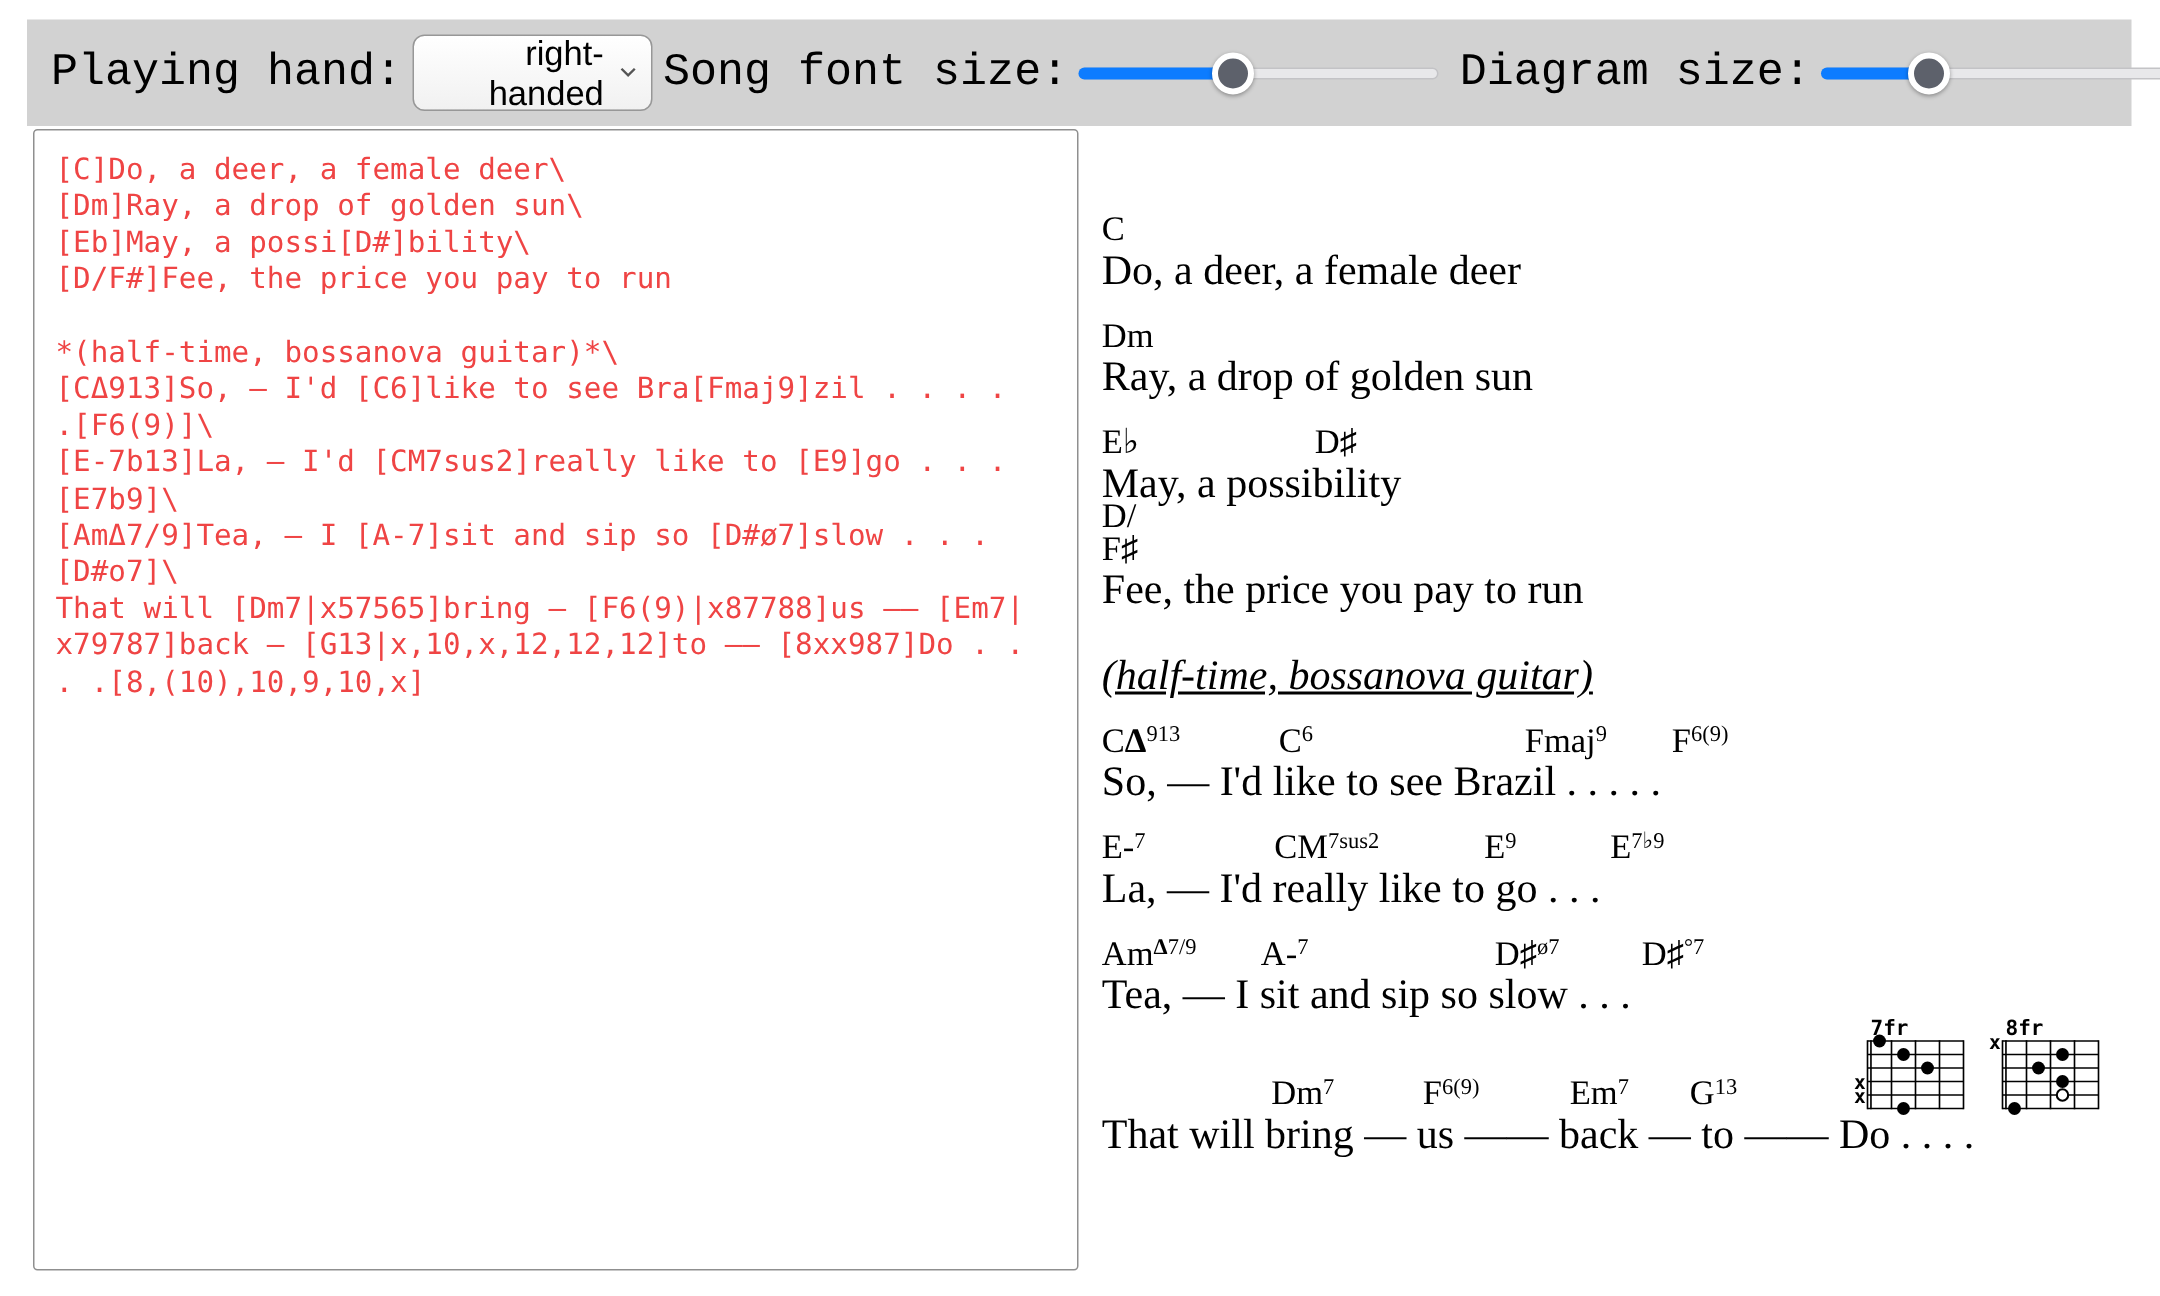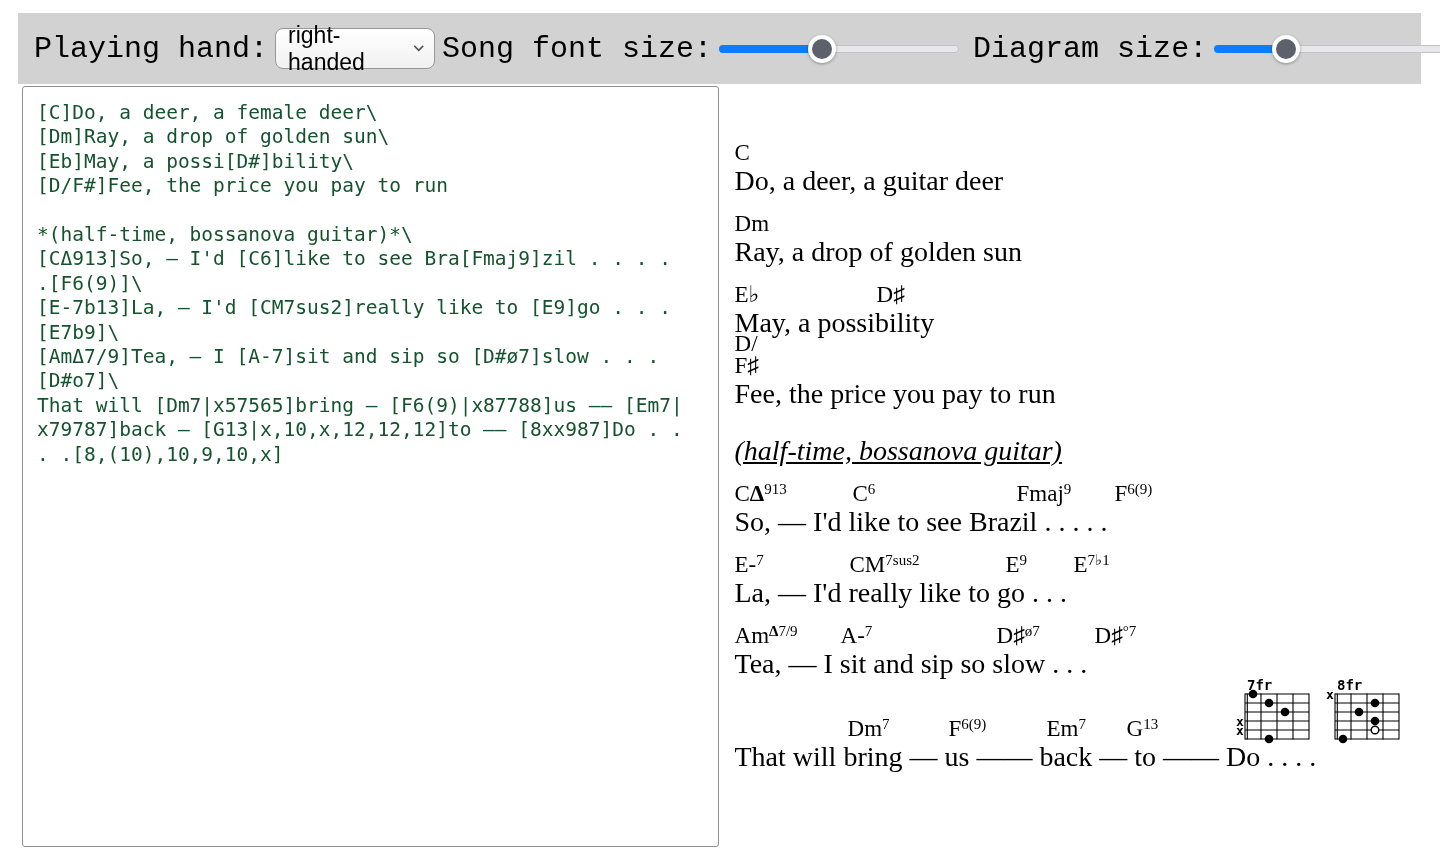--- a/index.html
+++ b/index.html
@@ -1,34 +1,34 @@
 <!DOCTYPE html>
 <html><head>
 <meta charset="utf-8">
 <style>
   html,body{margin:0;padding:0;background:#fff;width:1440px;height:864px;overflow:hidden;
             font-family:"Liberation Serif",serif;color:#000;}
   
   .toolbar{height:71px;margin:13px 19px 0 18px;background:#d2d2d2;
            display:flex;align-items:center;padding:0 16px;box-sizing:border-box;}
   .tlabel{font-size:30px;margin-right:7px;white-space:nowrap;font-family:Liberation Mono, monospace;}
-  .select{height:41px;min-width:160px;background:linear-gradient(#ffffff,#f1f1f1);
+  .select{height:51px;min-width:160px;background:linear-gradient(#ffffff,#f1f1f1);
           border:1px solid #979797;border-radius:8px;display:flex;align-items:center;
-          padding:0 10px 0 12px;box-sizing:border-box;margin-right:7px;cursor:default;}
+          padding:0 10px 0 12px;box-sizing:border-box;margin-right:7px;cursor:default;text-align:right;}
   .select .sel-text{font:23px "Liberation Sans",sans-serif;margin-right:10px;}
   .slider{position:relative;width:240px;height:30px;margin-right:14px;flex:none;}
   .slider .track{position:absolute;left:0;right:0;top:11px;height:8px;border-radius:4px;
                  background:#e8e8ea;border:1px solid #c3c3c6;box-sizing:border-box;}
   .slider .fill{position:absolute;left:0;top:11px;height:8px;border-radius:4px;background:#0d7cff;}
   .slider .thumb{position:absolute;top:1px;width:20px;height:20px;border-radius:50%;
                  background:#5d616b;border:4px solid #ffffff;box-shadow:0 1px 3px rgba(0,0,0,.35);}
   
   .main{display:flex;align-items:flex-start;margin:2px 0 0 22px;}
   textarea.editor{width:697px;height:761px;box-sizing:border-box;resize:none;
-        border:1px solid #8f8f8f;border-radius:3px;background:#fff;color:#14532d;
+        border:1px solid #8f8f8f;border-radius:3px;background:#fff;color:#ef4444;
         font:19.5px/24.4px "DejaVu Sans Mono",monospace;padding:14px 8px 0 14px;
         white-space:pre-wrap;overflow:hidden;outline:none;}
   .song{margin-left:16px;width:706px;padding-top:52px;position:relative;}
   .sline{margin-bottom:13px;}
   .chordrow{position:relative;height:28px;}
   .chordrow.tall{height:50px;}
   .chord{position:absolute;bottom:0;font-size:23px;line-height:26px;white-space:nowrap;}
   .chord.wrap-top{bottom:22px;}
   .cb{}
   .cbd{font-weight:700;}
@@ -85,21 +85,21 @@
 That will [Dm7|x57565]bring — [F6(9)|x87788]us —— [Em7|
 x79787]back — [G13|x,10,x,12,12,12]to —— [8xx987]Do . .
 . .[8,(10),10,9,10,x]</textarea>
 
   <div class="song">
 
     <div class="sline">
       <div class="chordrow">
         <span class="chord" style="left:0px"><span class="cb">C</span></span>
       </div>
-      <div class="lyric">Do, a deer, a guitar deer</div>
+      <div class="lyric">Do, a deer, a female deer</div>
     </div>
 
     <div class="sline">
       <div class="chordrow">
         <span class="chord" style="left:0px"><span class="cb">Dm</span></span>
       </div>
       <div class="lyric">Ray, a drop of golden sun</div>
     </div>
 
     <div class="sline">
@@ -131,22 +131,22 @@
         <span class="chord" style="left:282px"><span class="cb">Fmaj</span><span class="cs">9</span></span>
         <span class="chord" style="left:380px"><span class="cb">F</span><span class="cs">6(9)</span></span>
       </div>
       <div class="lyric">So, — I'd like to see Brazil . . . . .</div>
     </div>
 
     <div class="sline">
       <div class="chordrow">
         <span class="chord" style="left:0px"><span class="cb">E-</span><span class="cs">7</span></span>
         <span class="chord" style="left:115px"><span class="cb">CM</span><span class="cs">7sus2</span></span>
-        <span class="chord" style="left:271px"><span class="cb">E</span><span class="cs">9</span></span>
-        <span class="chord" style="left:339px"><span class="cb">E</span><span class="cs">7♭1</span></span>
+        <span class="chord" style="left:255px"><span class="cb">E</span><span class="cs">9</span></span>
+        <span class="chord" style="left:339px"><span class="cb">E</span><span class="cs">7♭9</span></span>
       </div>
       <div class="lyric">La, — I'd really like to go . . .</div>
     </div>
 
     <div class="sline">
       <div class="chordrow">
         <span class="chord" style="left:0px"><span class="cb">Am</span><span class="csd">Δ</span><span class="cs">7/9</span></span>
         <span class="chord" style="left:106px"><span class="cb">A-</span><span class="cs">7</span></span>
         <span class="chord" style="left:262px"><span class="cb">D♯</span><span class="cs">ø7</span></span>
         <span class="chord" style="left:360px"><span class="cb">D♯</span><span class="cs">°7</span></span>

